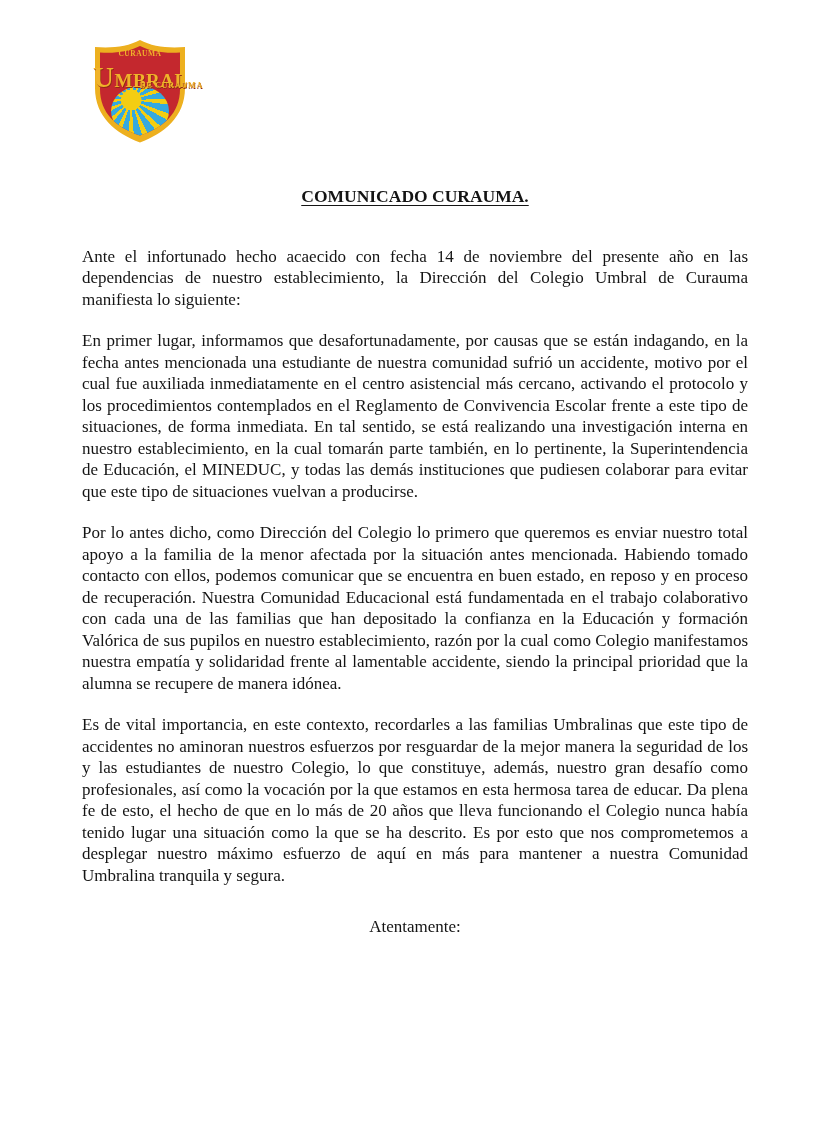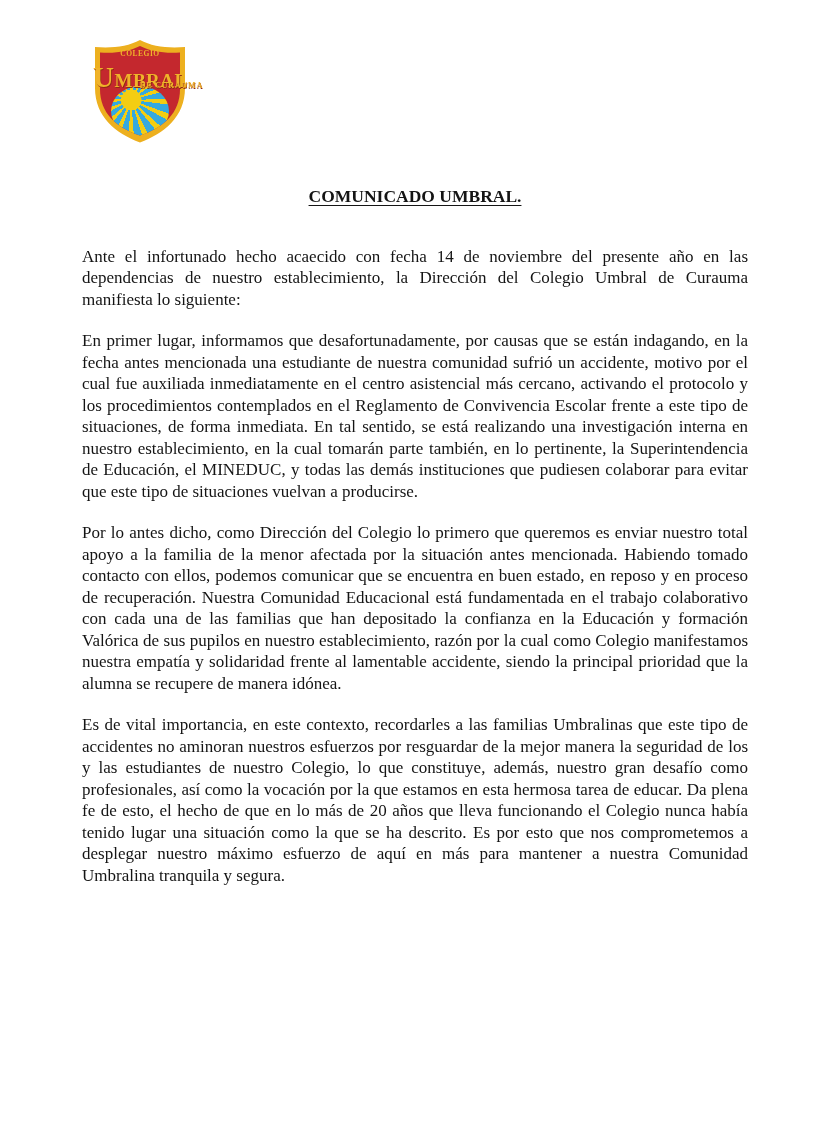--- a/index.html
+++ b/index.html
@@ -80,29 +80,30 @@
 <body>
 
 <div class="page">
 
   <div class="logo">
     <div class="shield-outer">
       <div class="shield-inner">
         <div class="logo-sun"></div>
       </div>
     </div>
-    <div class="logo-college">COLEGIO</div>
+    <div class="logo-college">CURAUMA</div>
     <div class="logo-name">UMBRAL</div>
     <div class="logo-location">DE CURAUMA</div>
   </div>
 
   <div class="doc-body">
-    <h1 class="doc-title">COMUNICADO UMBRAL.</h1>
+    <h1 class="doc-title">COMUNICADO CURAUMA.</h1>
 
 
     <p class="body-par">Ante el infortunado hecho acaecido con fecha 14 de noviembre del presente año en las dependencias de nuestro establecimiento, la Dirección del Colegio Umbral de Curauma manifiesta lo siguiente:</p>
     <p class="body-par">En primer lugar, informamos que desafortunadamente, por causas que se están indagando, en la fecha antes mencionada una estudiante de nuestra comunidad sufrió un accidente, motivo por el cual fue auxiliada inmediatamente en el centro asistencial más cercano, activando el protocolo y los procedimientos contemplados en el Reglamento de Convivencia Escolar frente a este tipo de situaciones, de forma inmediata. En tal sentido, se está realizando una investigación interna en nuestro establecimiento, en la cual tomarán parte también, en lo pertinente, la Superintendencia de Educación, el MINEDUC, y todas las demás instituciones que pudiesen colaborar para evitar que este tipo de situaciones vuelvan a producirse.</p>
     <p class="body-par">Por lo antes dicho, como Dirección del Colegio lo primero que queremos es enviar nuestro total apoyo a la familia de la menor afectada por la situación antes mencionada. Habiendo tomado contacto con ellos, podemos comunicar que se encuentra en buen estado, en reposo y en proceso de recuperación. Nuestra Comunidad Educacional está fundamentada en el trabajo colaborativo con cada una de las familias que han depositado la confianza en la Educación y formación Valórica de sus pupilos en nuestro establecimiento, razón por la cual como Colegio manifestamos nuestra empatía y solidaridad frente al lamentable accidente, siendo la principal prioridad que la alumna se recupere de manera idónea.</p>
     <p class="body-par">Es de vital importancia, en este contexto, recordarles a las familias Umbralinas que este tipo de accidentes no aminoran nuestros esfuerzos por resguardar de la mejor manera la seguridad de los y las estudiantes de nuestro Colegio, lo que constituye, además, nuestro gran desafío como profesionales, así como la vocación por la que estamos en esta hermosa tarea de educar. Da plena fe de esto, el hecho de que en lo más de 20 años que lleva funcionando el Colegio nunca había tenido lugar una situación como la que se ha descrito. Es por esto que nos comprometemos a desplegar nuestro máximo esfuerzo de aquí en más para mantener a nuestra Comunidad Umbralina tranquila y segura.</p>
 
+    <p class="closing">Atentamente:</p>
   </div>
 
 </div>
 
 </body></html>

